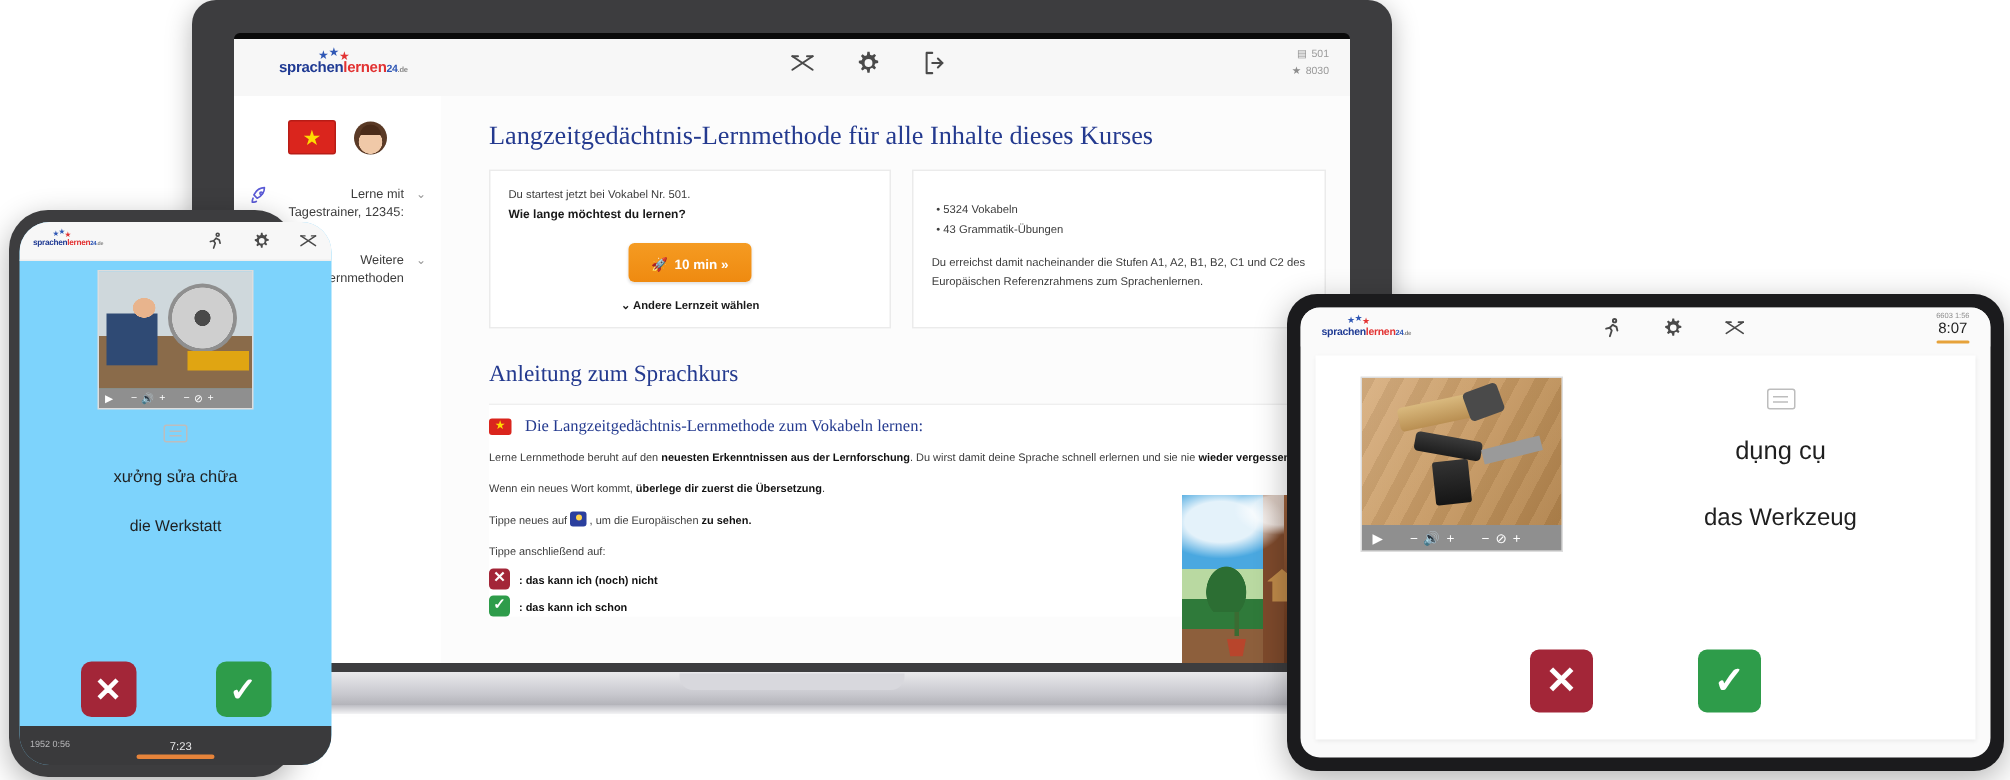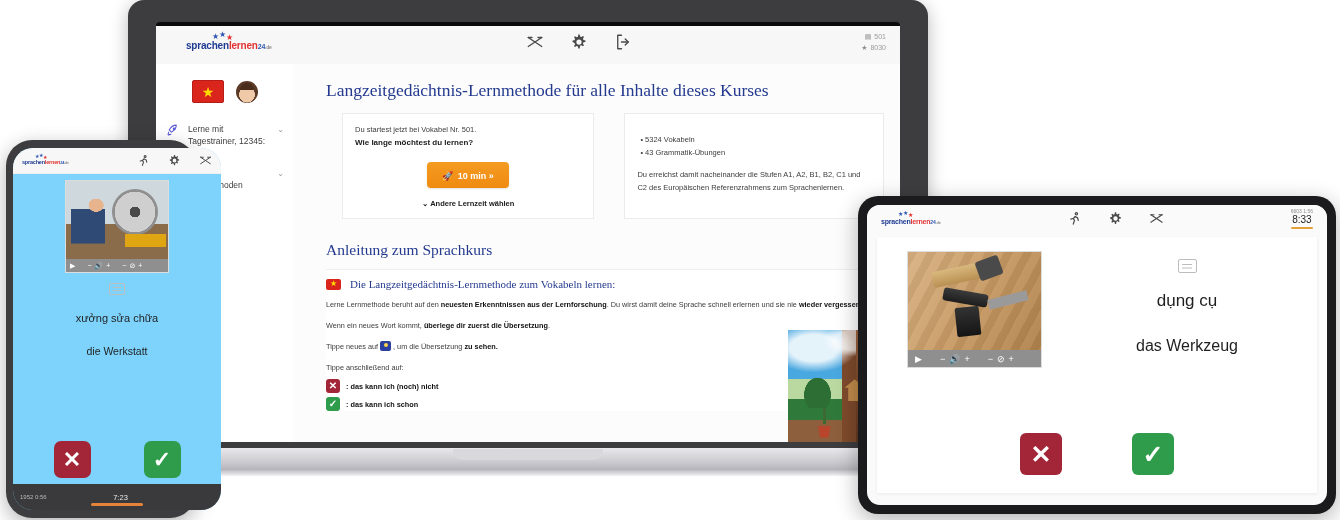--- a/index.html
+++ b/index.html
@@ -33,21 +33,21 @@
   .st{position:absolute;font-size:8px;line-height:7px;}
   .lp-icons{position:absolute;left:370px;top:7px;display:flex;gap:26px;color:#4a4a4a;}
   .lp-icons svg{width:18px;height:18px;display:block;}
   .lp-counts{position:absolute;right:14px;top:5px;text-align:right;color:#9a9a9a;
              font-size:7px;line-height:11px;}
   .lp-counts div{white-space:nowrap;}
   .cnt-ic{display:inline-block;margin-right:3px;color:#8d8d8d;}
 
   
   .lp-side{position:absolute;left:0;top:38px;width:138px;height:378px;background:#fff;
-           border-right:4px solid #84cc16;}
+           border-right:4px solid #84cc16;text-align:right;}
   .side-flags{display:flex;gap:12px;justify-content:center;margin-top:16px;align-items:center;}
   .flag-vn{width:30px;height:21px;background:#da251d;border-radius:2px;position:relative;
            border:1px solid #b81c16;}
   .flag-vn:after{content:"★";position:absolute;left:50%;top:50%;transform:translate(-50%,-52%);
                  color:#ffdc00;font-size:14px;line-height:1;}
   .avatar{width:22px;height:22px;border-radius:50%;
           background:radial-gradient(circle at 50% 62%,#f0c9a8 0 44%,#5a3a26 46% 100%);
           position:relative;overflow:hidden;}
   .avatar:after{content:"";position:absolute;left:4px;top:2px;width:14px;height:7px;
                 background:#4a2c1a;border-radius:8px 8px 0 0;}
@@ -56,21 +56,21 @@
   .side-ic svg{width:13px;height:13px;display:block;}
   .side-lbl{flex:1;font-size:8.5px;color:#3c3c3c;line-height:12px;}
   .side-chev{color:#9a9a9a;font-size:8px;padding-top:2px;}
 
   
   .lp-main{position:absolute;left:138px;top:38px;width:606px;height:378px;
            background:#fcfcfc;overflow:hidden;}
   .h1{font-family:"Liberation Serif",serif;color:#243a8f;font-size:17.5px;
       margin:16px 0 12px 32px;font-weight:normal;}
   .cards{display:flex;gap:14px;margin:0 16px 0 32px;}
-  .card{background:#fff;border:1px solid #ebebeb;padding:10px 12px;margin-left:16px;}
+  .card{background:#fff;border:1px solid #ebebeb;padding:10px 12px;}
   .card.left{width:250px;}
   .card.right{width:258px;}
   .c-t1{font-size:7.5px;color:#3c3c3c;line-height:12px;}
   .c-t2{font-size:8px;color:#1a1a1a;font-weight:bold;line-height:13px;}
   .btn-orange{display:block;margin:13px auto 0;width:82px;height:26px;
               background:linear-gradient(#f59b22,#ef8a10);border-radius:4px;color:#fff;
               font-size:9px;font-weight:bold;line-height:26px;text-align:center;
               border:none;cursor:pointer;box-shadow:0 1px 2px rgba(0,0,0,.12);}
   .btn-orange .rk{font-size:9px;margin-right:4px;}
   .alt-link{display:block;text-align:center;margin-top:11px;font-size:7.5px;
@@ -317,21 +317,21 @@
             <div class="instr-h">
               <span class="ft"></span>
               <span class="t">Die Langzeitgedächtnis-Lernmethode zum Vokabeln lernen:</span>
             </div>
 
             <p class="p"><span>Lerne Lernmethode beruht auf den </span><b>neuesten Erkenntnissen aus der Lernforschung</b><span>. Du wirst damit deine Sprache schnell erlernen und sie nie </span><b>wieder vergessen</b><span>.</span></p>
 
 
             <p class="p"><span>Wenn ein neues Wort kommt, </span><b>überlege dir zuerst die Übersetzung</b><span>.</span></p>
 
-            <p class="p"><span>Tippe neues auf</span><span class="bulb"></span><span>, um die Übersetzung </span><b>zu sehen.</b></p>
+            <p class="p"><span>Tippe neues auf</span><span class="bulb"></span><span>, um die Europäischen </span><b>zu sehen.</b></p>
 
             <p class="p" style="margin-bottom:5px">Tippe anschließend auf:</p>
 
             <div class="ansrow">
               <span class="sq red">✕</span>
               <span class="t">: das kann ich (noch) nicht</span>
             </div>
             <div class="ansrow">
               <span class="sq green">✓</span>
               <span class="t">: das kann ich schon</span>
@@ -465,21 +465,21 @@
           <span>
             <svg viewBox="0 0 24 24" fill="none" stroke="#4a4a4a" stroke-width="1.8" stroke-linecap="round">
               <path d="M3 6l18 12M21 6L3 18"></path>
                 <path d="M3 6h5M21 6h-5"></path>
             </svg>
           </span>
         </div>
 
         <div class="tb-stat">
           <div class="tiny">6603   1:56</div>
-          <div class="clock">8:33</div>
+          <div class="clock">8:07</div>
           <div class="ul"></div>
         </div>
       </div>
 
       <div class="tb-card">
         <div class="tb-vid">
           <div class="tb-vid-img">
             <div class="plank"></div>
             <div class="ham"></div>
             <div class="hamh"></div>

